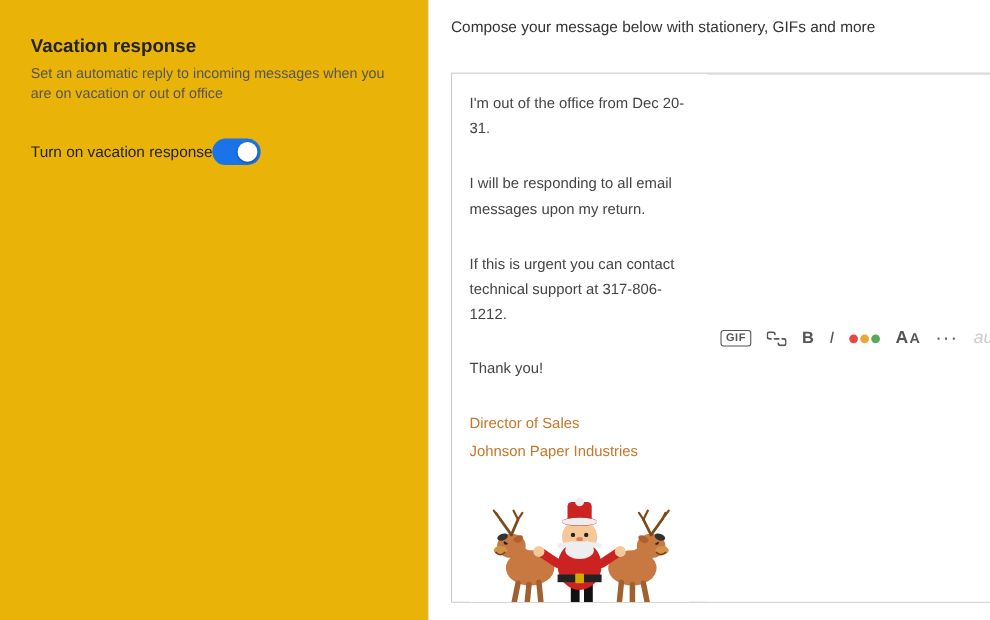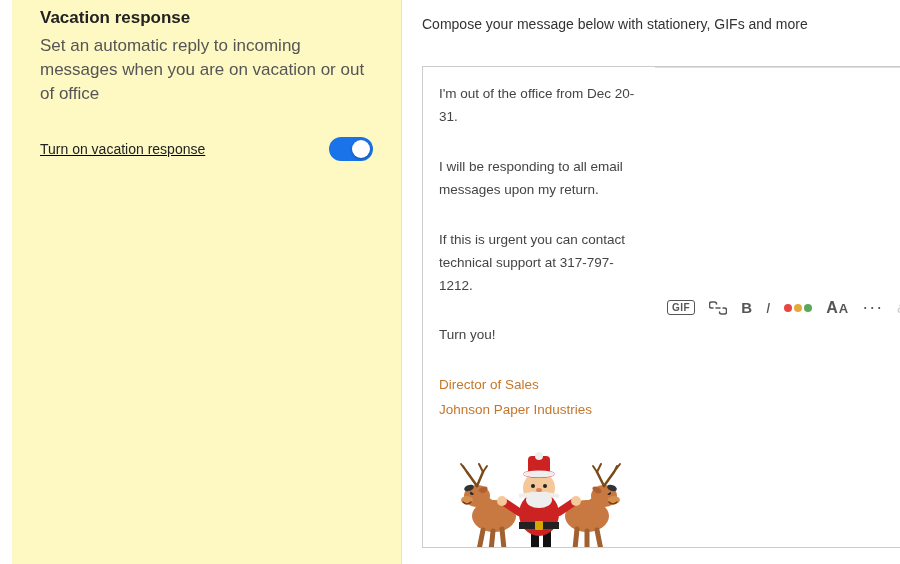--- a/index.html
+++ b/index.html
@@ -9,45 +9,42 @@
       width: 900px;
       height: 564px;
       display: flex;
       overflow: hidden;
     }
 
     
     .left-panel {
       width: 390px;
       min-width: 390px;
-      padding: 8px 28px;
-      background: #fef9c3;
+      padding: 32px 28px;
+      background: #eab308;
       border-right: 1px solid #e0e0e0;
-      margin-left: 12px;
     }
 
     .section-title {
       font-size: 17px;
       font-weight: 600;
       color: #222;
       margin-bottom: 6px;
     }
 
     .section-desc {
-      font-size: 17px;
+      font-size: 13px;
       color: #555;
       line-height: 1.4;
       margin-bottom: 32px;
     }
 
     .toggle-row {
       display: flex;
       align-items: center;
-      justify-content: space-between;
-      text-decoration: underline;
     }
 
     .toggle-label {
       font-size: 14px;
       color: #222;
       font-weight: 500;
     }
 
     .toggle-switch {
       position: relative;
@@ -251,23 +248,23 @@
 <div class="right-panel">
   <div class="compose-header">Compose your message below with stationery, GIFs and more</div>
 
   <div class="compose-box">
     <div class="compose-content">
 
       <span class="line">I'm out of the office from Dec 20-31.</span>
       <span class="line">&nbsp;</span>
       <span class="line">I will be responding to all email messages upon my return.</span>
       <span class="line">&nbsp;</span>
-      <span class="line">If this is urgent you can contact technical support at 317-797-1212.</span>
+      <span class="line">If this is urgent you can contact technical support at 317-806-1212.</span>
       <span class="line">&nbsp;</span>
-      <span class="line">Turn you!</span>
+      <span class="line">Thank you!</span>
       <span class="line">&nbsp;</span>
       <span class="line signature-name">Director of Sales</span>
       <span class="line signature-name">Johnson Paper Industries</span>
 
       <div class="gif-container">
         
         <svg class="gif-svg" viewBox="0 0 200 130" xmlns="http://www.w3.org/2000/svg">
 
           <rect width="200" height="130" fill="#fff" rx="2"></rect>
 

